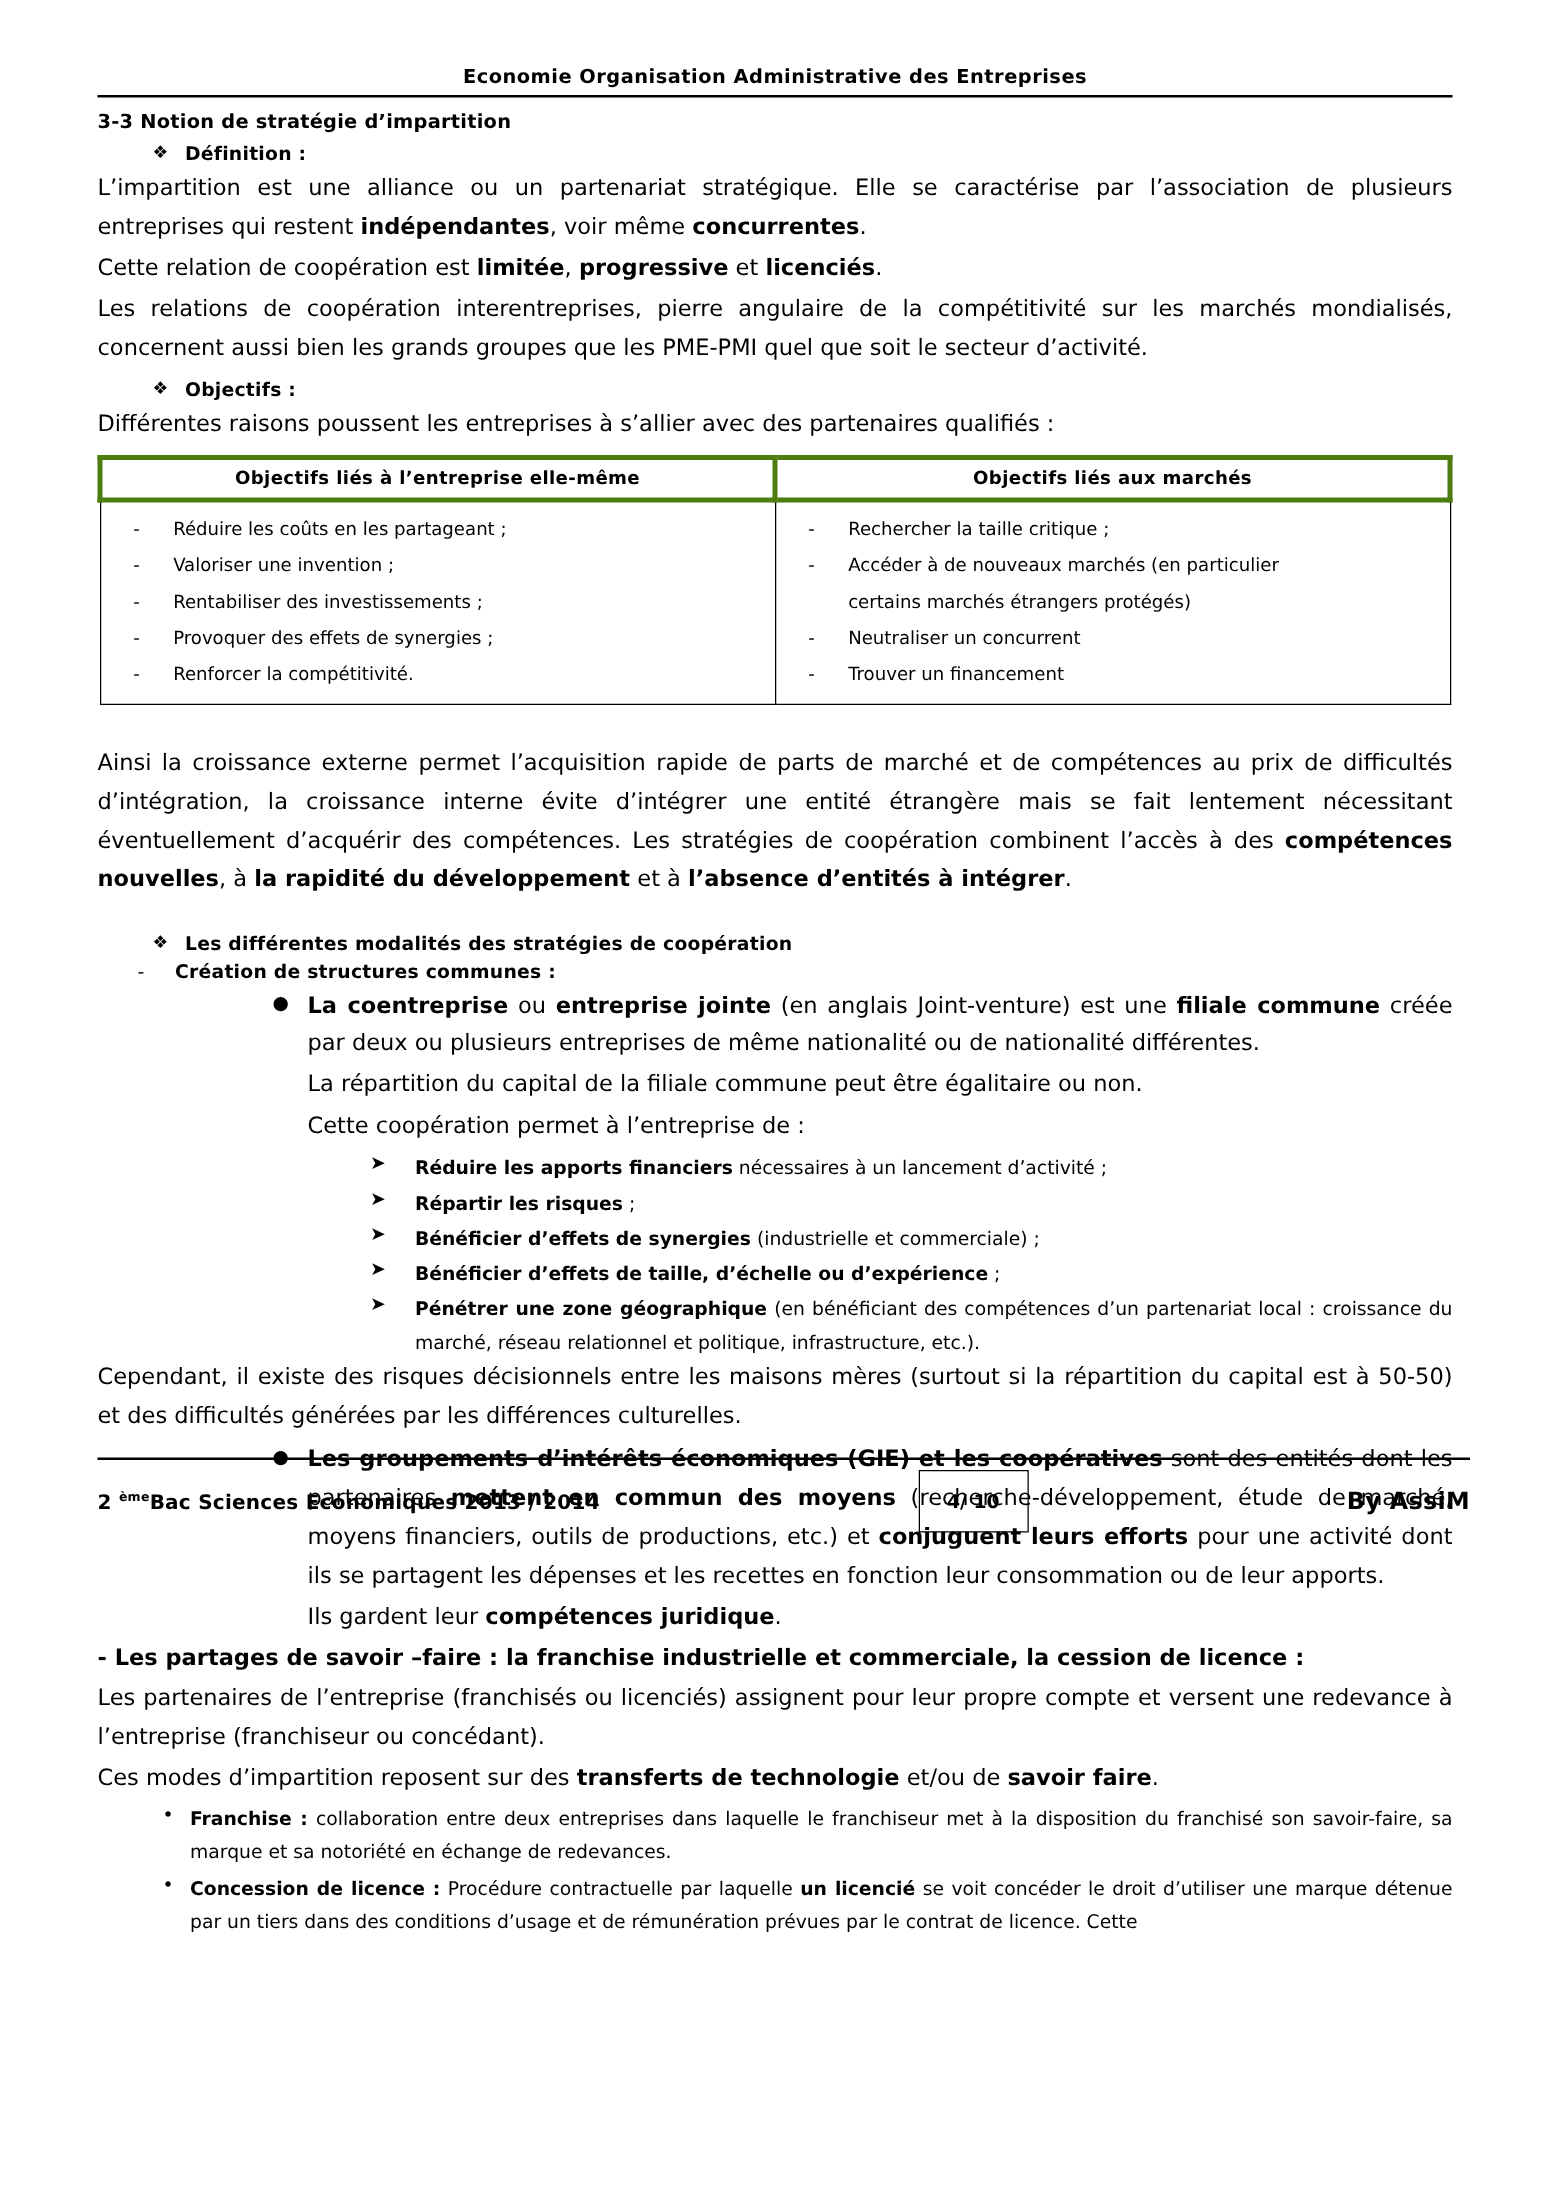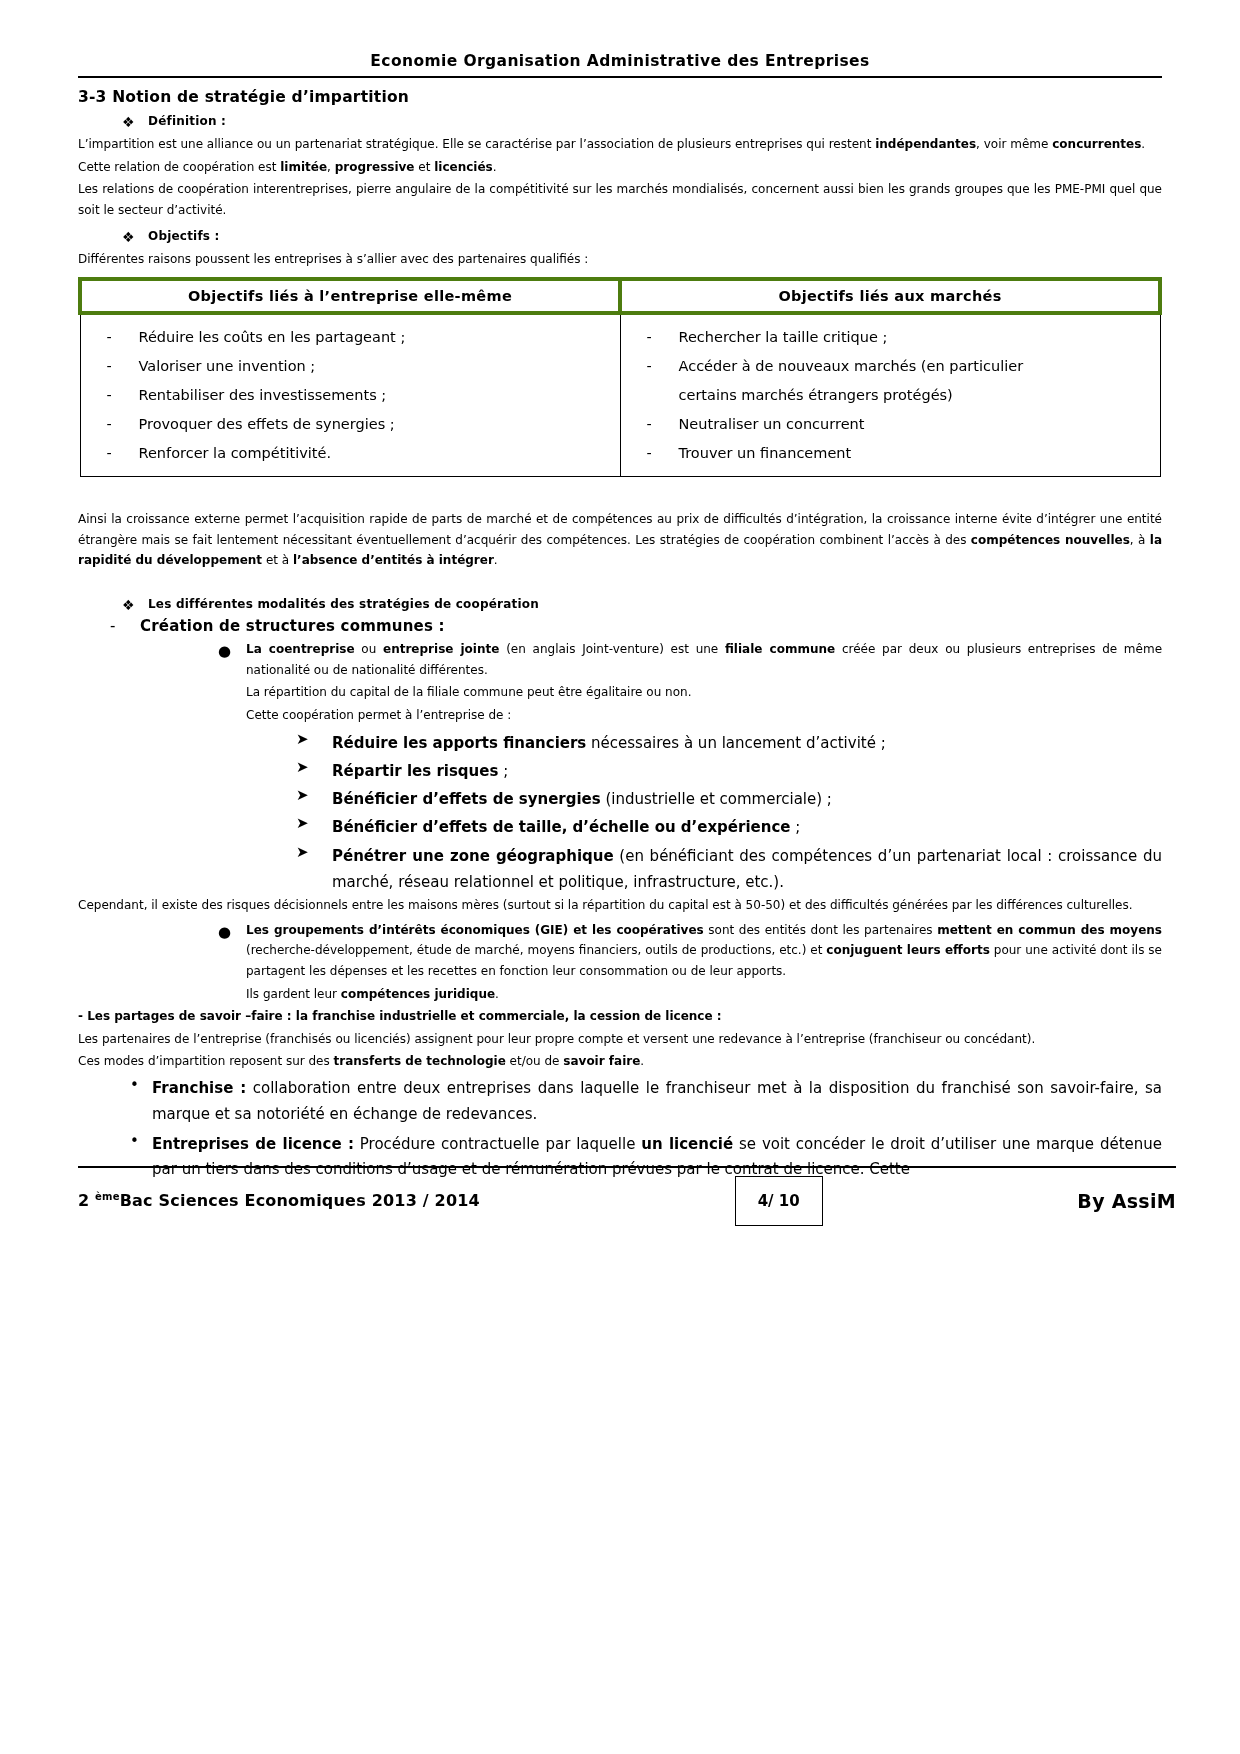--- a/index.html
+++ b/index.html
@@ -31,42 +31,42 @@
     border-bottom: 2px solid #000;
     margin-bottom: 10px;
   }
   .h-sub {
     font-weight: bold;
     font-size: 15.5px;
     letter-spacing: 0.2px;
     margin: 4px 0 6px 0;
   }
   p, .para {
-    font-size: 12px;
+    font-size: 18px;
     line-height: 1.72;
     margin: 0 0 2px 0;
     text-align: justify;
   }
   .just { text-align: justify; }
   b, .b { font-weight: bold; }
   .bullet-diamond {
     display: flex;
     align-items: flex-start;
     margin: 8px 0 4px 44px;
     font-size: 15px;
   }
   .bullet-diamond .gl {
     width: 26px;
     font-size: 14px;
     color: #000;
     flex: 0 0 26px;
   }
   .bullet-diamond .tx {
     font-weight: bold;
-    font-size: 12px;
+    font-size: 15px;
     letter-spacing: 0.2px;
     text-align: center;
   }
   table.obj {
     width: 100%;
     border-collapse: collapse;
     margin: 8px 0 6px 0;
     table-layout: fixed;
   }
   table.obj th {
@@ -295,21 +295,21 @@
 
   <p class="just"><span>Ces modes d’impartition reposent sur des </span><b>transferts de technologie</b><span> et/ou de </span><b>savoir faire</b><span>.</span></p>
 
   <div class="sdot-item">
     <span class="gl">•</span>
     <span class="tx"><b>Franchise :</b><span> collaboration entre deux entreprises dans laquelle le franchiseur met à la disposition du franchisé son savoir-faire, sa marque et sa notoriété en échange de redevances.</span></span>
   </div>
 
   <div class="sdot-item">
     <span class="gl">•</span>
-    <span class="tx"><b>Entreprises de licence :</b><span> Procédure contractuelle par laquelle </span><b>un licencié</b><span> se voit concéder le droit d’utiliser une marque détenue par un tiers dans des conditions d’usage et de rémunération prévues par le contrat de licence. Cette</span></span>
+    <span class="tx"><b>Concession de licence :</b><span> Procédure contractuelle par laquelle </span><b>un licencié</b><span> se voit concéder le droit d’utiliser une marque détenue par un tiers dans des conditions d’usage et de rémunération prévues par le contrat de licence. Cette</span></span>
   </div>
 
   <div class="footer">
     <div class="footer-rule"></div>
     <div class="footer-row">
       <div class="footer-left"><span>2 </span><sup>ème</sup><span>Bac Sciences Economiques  2013 /  2014</span></div>
       <div class="page-box">4/ 10</div>
       <div class="footer-right">By AssiM</div>
     </div>
   </div>

